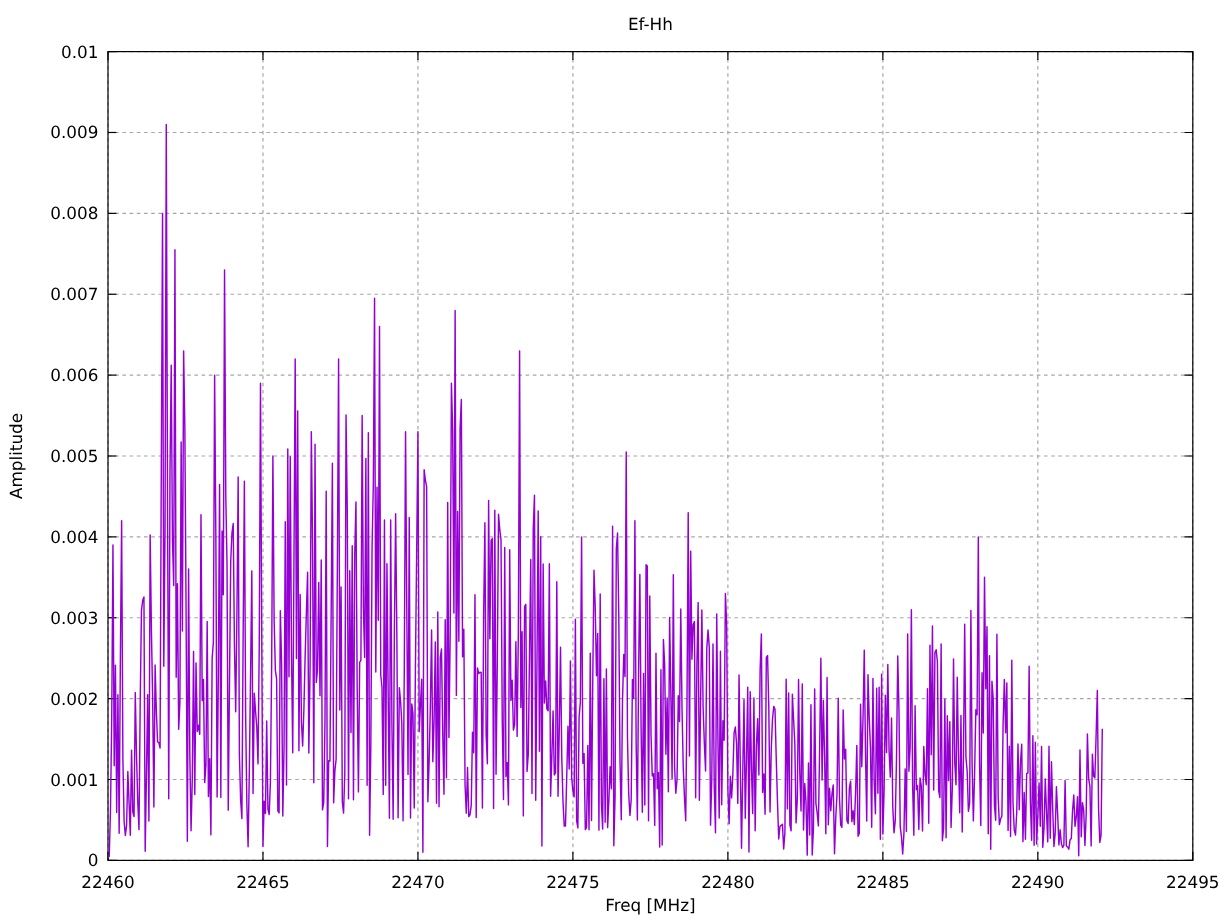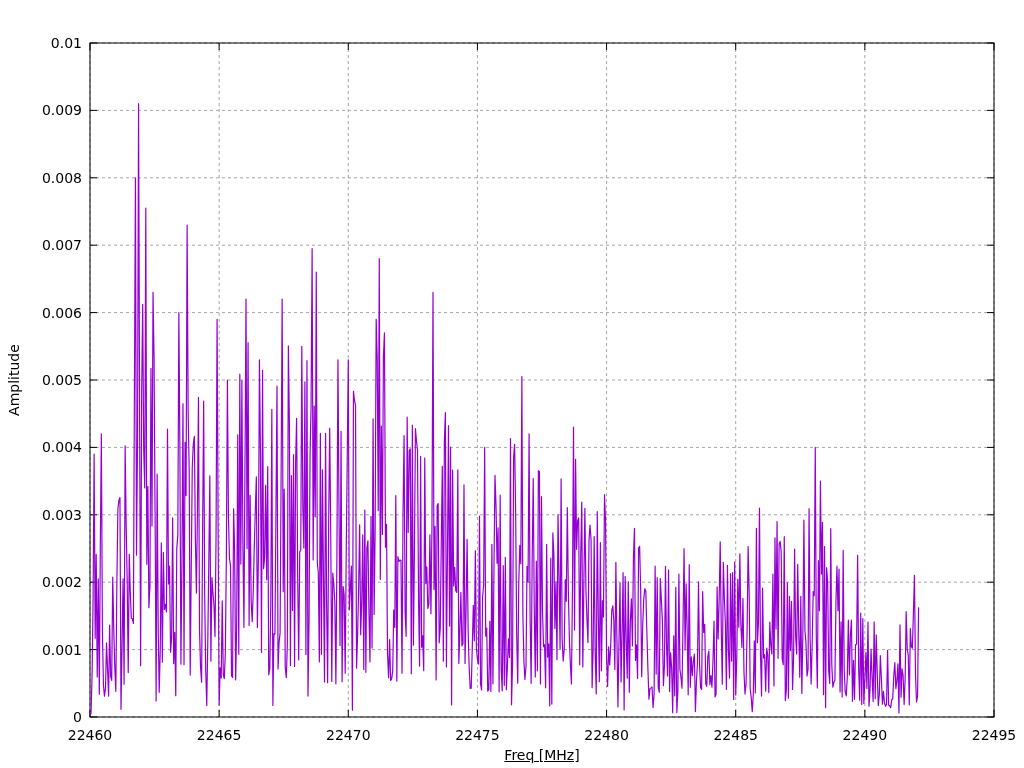--- a/index.html
+++ b/index.html
@@ -2,21 +2,21 @@
 <html><head>
 <meta charset="utf-8">
 <style>
   html,body{margin:0;padding:0;background:#ffffff;}
   body{font-family:"DejaVu Sans","Liberation Sans",sans-serif;}
   #page{position:relative;width:1024px;height:768px;background:#ffffff;overflow:hidden;}
   #plot-svg{position:absolute;left:0;top:0;}
   .chart-title{position:absolute;left:90px;top:13px;width:904px;text-align:center;
     font-size:14px;color:#000;}
   .x-label{position:absolute;left:90px;top:747px;width:904px;text-align:center;
-    font-size:14px;color:#000;text-decoration:underline;}
+    font-size:14px;color:#000;}
   .y-label{position:absolute;left:14px;top:380px;transform:translate(-50%,-50%) rotate(-90deg);
     font-size:14px;color:#000;white-space:nowrap;}
   text{font-family:"DejaVu Sans","Liberation Sans",sans-serif;font-size:14px;fill:#000;}
 </style>
 </head>
 <body>
 
 <div id="page">
   <svg id="plot-svg" width="1024" height="768" viewBox="0 0 1024 768">
       <line x1="90" y1="43" x2="90" y2="717" stroke="#a6a6a6" stroke-width="1" stroke-dasharray="3 3"></line>
@@ -91,15 +91,16 @@
       <line x1="994" y1="177.79999999999995" x2="987" y2="177.79999999999995" stroke="#000000" stroke-width="1"></line>
       <text x="82" y="182.79999999999995" text-anchor="end">0.008</text>
       <line x1="90" y1="110.40000000000009" x2="97" y2="110.40000000000009" stroke="#000000" stroke-width="1"></line>
       <line x1="994" y1="110.40000000000009" x2="987" y2="110.40000000000009" stroke="#000000" stroke-width="1"></line>
       <text x="82" y="115.40000000000009" text-anchor="end">0.009</text>
       <line x1="90" y1="43" x2="97" y2="43" stroke="#000000" stroke-width="1"></line>
       <line x1="994" y1="43" x2="987" y2="43" stroke="#000000" stroke-width="1"></line>
       <text x="82" y="48" text-anchor="end">0.01</text>
       <polyline points="90.00,713.63 91.03,713.63 92.07,675.00 93.10,598.71 94.13,454.14 95.17,638.14 96.20,554.38 97.23,677.07 98.27,578.94 99.30,694.33 100.33,545.82 101.36,433.92 102.40,632.08 103.43,684.62 104.46,696.22 105.50,687.87 106.53,642.90 107.56,669.01 108.60,696.11 109.63,625.11 110.66,676.71 111.70,680.45 112.73,577.06 113.76,629.03 114.80,668.31 115.83,691.35 116.86,583.14 117.89,508.71 118.93,500.30 119.96,497.47 120.99,709.31 122.03,646.20 123.06,578.91 124.09,684.24 125.13,445.75 126.16,524.26 127.19,580.93 128.23,672.53 129.26,554.23 130.29,592.82 131.33,618.27 132.36,618.77 133.39,623.41 134.43,388.45 135.46,177.80 136.49,555.24 137.52,441.00 138.56,103.66 139.59,414.12 140.62,665.65 141.66,392.73 142.69,304.37 143.72,450.13 144.76,488.01 145.79,208.13 146.82,564.34 147.86,486.52 148.89,607.63 149.92,585.60 150.96,368.34 151.99,525.92 153.02,292.38 154.05,357.87 155.09,513.18 156.12,700.98 157.15,474.18 158.19,629.39 159.22,692.32 160.25,648.93 161.29,542.86 162.32,662.18 163.35,552.47 164.39,609.52 165.42,604.34 166.45,611.93 167.49,429.03 168.52,583.97 169.55,566.21 170.59,652.18 171.62,637.54 172.65,517.97 173.68,663.76 174.72,632.30 175.75,695.73 176.78,548.67 177.82,535.02 178.85,312.60 179.88,448.01 180.92,664.26 181.95,562.97 182.98,403.68 184.02,664.67 185.05,442.42 186.08,495.59 187.12,224.98 188.15,412.65 189.18,469.56 190.21,675.11 191.25,568.10 192.28,467.26 193.31,444.02 194.35,436.30 195.38,538.86 196.41,593.13 197.45,509.79 198.48,397.45 199.51,629.28 200.55,667.31 201.58,682.17 202.61,530.45 203.65,401.10 204.68,594.82 205.71,670.23 206.75,705.56 207.78,642.35 208.81,562.13 209.84,475.73 210.88,661.21 211.91,577.65 212.94,592.70 213.98,605.51 215.01,636.58 216.04,538.05 217.08,319.34 218.11,528.45 219.14,705.24 220.18,667.75 221.21,677.94 222.24,600.86 223.28,674.32 224.31,678.75 225.34,651.76 226.37,554.70 227.41,380.01 228.44,516.62 229.47,558.61 230.51,565.81 231.54,675.69 232.57,677.48 233.61,508.91 234.64,551.58 235.67,679.95 236.71,622.80 237.74,434.84 238.77,654.20 239.81,374.19 240.84,564.05 241.87,380.66 242.91,544.24 243.94,627.38 244.97,465.51 246.00,299.12 247.04,548.76 248.07,342.55 249.10,625.58 250.14,495.38 251.17,601.26 252.20,621.67 253.24,591.28 254.27,547.00 255.30,511.01 256.34,476.86 257.37,627.49 258.40,556.25 259.44,359.78 260.47,453.67 261.50,652.29 262.53,370.28 263.57,568.70 264.60,558.27 265.63,485.31 266.67,579.69 267.70,466.72 268.73,674.91 269.77,668.72 270.80,603.10 271.83,409.40 272.87,705.42 273.90,633.90 274.93,634.19 275.97,510.70 277.00,386.05 278.03,669.06 279.07,642.24 280.10,632.84 281.13,472.13 282.16,299.12 283.20,591.64 284.23,489.06 285.26,667.90 286.30,677.60 287.33,644.52 288.36,345.91 289.40,424.36 290.43,665.61 291.46,475.58 292.50,610.38 293.53,454.72 294.56,666.39 295.60,462.77 296.63,418.29 297.66,574.17 298.69,659.90 299.73,551.90 300.76,550.19 301.79,346.30 302.83,506.96 303.86,547.89 304.89,381.96 305.93,654.46 306.96,360.54 307.99,696.04 309.03,621.40 310.06,455.36 311.09,404.46 312.13,248.57 313.16,559.98 314.19,405.98 315.23,516.82 316.26,272.16 317.29,562.50 318.32,572.69 319.36,662.02 320.39,433.41 321.42,654.35 322.46,469.78 323.49,579.84 324.52,681.90 325.56,433.37 326.59,602.68 327.62,682.67 328.66,523.98 329.69,428.19 330.72,531.32 331.76,681.52 332.79,573.12 333.82,584.38 334.85,602.71 335.89,683.97 336.92,556.25 337.95,359.78 338.99,506.85 340.02,645.51 341.05,431.29 342.09,681.71 343.12,586.63 344.15,594.51 345.19,673.27 346.22,552.00 347.25,457.53 348.29,359.78 349.32,609.83 350.35,588.03 351.39,566.05 352.42,710.26 353.45,391.39 354.48,400.20 355.52,405.46 356.55,668.16 357.58,635.32 358.62,589.06 359.65,524.93 360.68,634.75 361.72,601.18 362.75,534.93 363.78,669.45 364.82,510.00 365.85,672.35 366.88,547.89 367.92,540.82 368.95,612.01 369.98,661.94 371.01,516.47 372.05,648.10 373.08,418.80 374.11,614.50 375.15,528.98 376.18,319.34 377.21,357.89 378.25,510.76 379.28,258.68 380.31,579.50 381.35,426.18 382.38,534.43 383.41,356.69 384.45,332.82 385.48,547.31 386.51,524.31 387.55,654.42 388.58,677.65 389.61,639.63 390.64,680.42 391.68,678.94 392.71,670.92 393.74,610.12 394.78,627.36 395.81,495.66 396.84,681.25 397.88,556.61 398.91,561.37 399.94,560.10 400.98,560.33 402.01,673.36 403.04,511.58 404.08,435.60 405.11,612.28 406.14,636.40 407.17,417.00 408.21,532.37 409.24,450.49 410.27,448.84 411.31,673.74 412.34,425.18 413.37,645.25 414.41,553.53 415.44,428.55 416.47,441.10 417.51,450.08 418.54,599.62 419.57,666.25 420.61,456.25 421.64,647.29 422.67,635.49 423.71,670.74 424.74,458.06 425.77,583.68 426.80,566.91 427.84,608.40 428.87,603.69 429.90,534.77 430.94,613.65 431.97,525.92 433.00,292.38 434.04,589.61 435.07,526.47 436.10,679.90 437.14,505.44 438.17,503.60 439.20,642.84 440.24,628.57 441.27,543.62 442.30,466.29 443.33,661.22 444.37,440.79 445.40,412.62 446.43,666.87 447.47,553.28 448.50,425.71 449.53,626.08 450.57,447.18 451.60,705.00 452.63,469.99 453.67,585.90 454.70,567.40 455.73,590.76 456.77,592.33 457.80,469.81 458.83,663.51 459.87,630.47 460.90,592.38 461.93,645.78 462.96,643.84 464.00,484.77 465.03,663.52 466.06,608.50 467.10,539.43 468.13,630.59 469.16,667.77 470.20,688.43 471.23,688.28 472.26,647.94 473.30,605.25 474.33,640.80 475.36,550.72 476.40,648.16 477.43,659.31 478.46,664.10 479.49,516.05 480.53,683.98 481.56,689.99 482.59,597.06 483.63,585.26 484.66,447.40 485.69,636.12 486.73,627.98 487.76,691.26 488.79,689.72 489.83,621.24 490.86,691.51 491.89,544.27 492.93,683.84 493.96,567.55 494.99,475.25 496.03,506.11 497.06,563.14 498.09,527.79 499.12,691.78 500.16,495.01 501.19,669.72 502.22,690.82 503.26,565.60 504.29,685.30 505.32,557.44 506.36,689.62 507.39,666.78 508.42,638.83 509.46,657.39 510.49,438.56 511.52,704.80 512.56,663.67 513.59,457.30 514.62,444.23 515.65,513.15 516.69,634.85 517.72,683.19 518.75,583.66 519.79,545.42 520.82,563.83 521.85,376.63 522.89,614.89 523.92,661.38 524.95,679.56 525.99,666.43 527.02,566.23 528.05,582.08 529.09,433.92 530.12,619.66 531.15,683.26 532.19,557.78 533.22,478.71 534.25,607.84 535.28,676.90 536.32,561.13 537.35,670.84 538.38,470.64 539.42,471.73 540.45,683.88 541.48,496.63 542.52,612.04 543.55,646.67 544.58,644.75 545.62,687.81 546.65,544.45 547.68,657.24 548.72,643.82 549.75,705.87 550.78,558.13 551.81,704.09 552.85,532.85 553.88,553.80 554.91,628.50 555.95,581.72 556.98,659.72 558.01,514.60 559.05,577.88 560.08,648.71 561.11,478.89 562.15,638.95 563.18,661.05 564.21,649.26 565.25,579.69 566.28,601.33 567.31,507.56 568.35,590.55 569.38,639.78 570.41,665.08 571.44,683.95 572.48,586.58 573.51,427.18 574.54,630.05 575.58,459.33 576.61,549.30 577.64,520.65 578.68,517.96 579.71,664.84 580.74,554.25 581.78,502.05 582.81,666.97 583.84,584.08 584.88,508.37 585.91,589.19 586.94,618.92 587.97,642.53 589.01,540.13 590.04,525.02 591.07,539.50 592.11,687.62 593.14,649.58 594.17,536.54 595.21,655.34 596.24,693.90 597.27,511.65 598.31,617.86 599.34,681.72 600.37,542.70 601.41,670.70 602.44,600.68 603.47,616.91 604.51,494.58 605.54,520.10 606.57,658.16 607.60,686.47 608.64,646.87 609.67,664.90 610.70,645.67 611.74,610.77 612.77,605.87 613.80,619.83 614.84,669.49 615.87,562.42 616.90,637.14 617.94,706.90 618.97,643.22 620.00,583.13 621.04,681.89 622.07,632.44 623.10,572.71 624.13,709.93 625.17,576.42 626.20,639.83 627.23,678.03 628.27,581.69 629.30,692.31 630.33,621.61 631.37,598.87 632.40,645.87 633.43,558.20 634.47,528.28 635.50,660.38 636.53,644.95 637.57,678.58 638.60,547.77 639.63,546.29 640.67,589.91 641.70,676.62 642.73,623.94 643.76,599.13 644.80,588.67 645.83,591.11 646.86,631.95 647.90,668.24 648.93,699.15 649.96,688.64 651.00,687.87 652.03,686.92 653.06,707.49 654.10,693.64 655.13,565.98 656.16,674.08 657.20,577.53 658.23,687.39 659.26,692.31 660.29,578.62 661.33,599.10 662.36,620.06 663.39,685.73 664.43,666.11 665.46,566.28 666.49,643.84 667.53,675.90 668.56,569.90 669.59,691.60 670.63,652.87 671.66,668.27 672.69,712.62 673.73,635.82 674.76,695.82 675.79,587.30 676.83,712.50 677.86,691.11 678.89,574.22 679.92,669.42 680.96,677.28 681.99,688.22 683.02,624.58 684.06,548.50 685.09,649.93 686.12,583.78 687.16,630.27 688.19,694.80 689.22,564.61 690.26,687.33 691.29,656.83 692.32,675.57 693.36,661.22 694.39,654.05 695.42,711.54 696.45,681.67 697.49,662.45 698.52,581.95 699.55,664.53 700.59,687.67 701.62,689.44 702.65,591.60 703.69,632.51 704.72,624.29 705.75,683.70 706.79,686.31 707.82,656.68 708.85,651.02 709.89,684.80 710.92,675.60 711.95,687.16 712.99,660.32 714.02,621.16 715.05,696.87 716.08,694.39 717.12,586.89 718.15,639.00 719.18,598.84 720.22,541.76 721.25,627.67 722.28,684.25 723.32,562.31 724.35,597.85 725.38,623.38 726.42,689.34 727.45,565.31 728.48,650.84 729.52,678.07 730.55,573.51 731.58,661.04 732.61,572.63 733.65,699.39 734.68,561.94 735.71,695.09 736.75,658.80 737.78,579.31 738.81,627.18 739.85,553.73 740.88,625.02 741.91,647.59 742.95,598.39 743.98,672.16 745.01,694.03 746.05,683.90 747.08,632.34 748.11,546.55 749.15,592.00 750.18,688.70 751.21,697.33 752.24,711.61 753.28,694.51 754.31,640.73 755.34,692.93 756.38,528.33 757.41,642.74 758.44,622.98 759.48,508.06 760.51,654.32 761.54,696.04 762.58,588.05 763.61,658.09 764.64,654.55 765.68,691.26 766.71,648.21 767.74,655.04 768.77,692.54 769.81,622.01 770.84,645.42 771.87,653.99 772.91,574.01 773.94,685.99 774.97,537.77 776.01,629.04 777.04,521.54 778.07,658.36 779.11,543.71 780.14,541.42 781.17,551.35 782.21,658.80 783.24,664.65 784.27,536.61 785.31,700.55 786.34,690.38 787.37,582.73 788.40,698.14 789.44,596.40 790.47,650.53 791.50,601.36 792.54,689.51 793.57,657.95 794.60,549.05 795.64,635.96 796.67,653.92 797.70,564.41 798.74,631.23 799.77,677.28 800.80,596.28 801.84,693.42 802.87,632.17 803.90,520.20 804.93,630.71 805.97,642.69 807.00,676.09 808.03,669.38 809.07,508.71 810.10,637.81 811.13,684.06 812.17,644.08 813.20,591.51 814.23,595.68 815.27,447.40 816.30,636.12 817.33,687.88 818.37,560.53 819.40,610.85 820.43,481.10 821.47,573.97 822.50,522.35 823.53,694.72 824.56,546.53 825.60,707.63 826.63,567.69 827.66,582.05 828.70,671.30 829.73,683.50 830.76,528.62 831.80,664.41 832.83,687.11 833.86,682.34 834.90,680.21 835.93,602.43 836.96,566.17 838.00,610.62 839.03,569.04 840.06,692.00 841.09,621.95 842.13,697.06 843.16,550.28 844.19,669.57 845.23,691.81 846.26,695.84 847.29,677.08 848.33,620.04 849.36,674.87 850.39,634.98 851.43,620.15 852.46,701.35 853.49,660.35 854.53,699.34 855.56,644.61 856.59,644.21 857.63,555.24 858.66,668.47 859.69,700.18 860.72,613.19 861.76,704.41 862.79,618.50 863.82,703.37 864.86,679.77 865.89,652.54 866.92,688.52 867.96,622.11 868.99,706.15 870.02,689.95 871.06,649.05 872.09,677.26 873.12,701.58 874.16,621.81 875.19,698.53 876.22,634.79 877.25,673.38 878.29,705.42 879.32,694.45 880.35,655.68 881.39,678.48 882.42,704.12 883.45,691.46 884.49,703.00 885.52,706.31 886.55,704.35 887.59,650.46 888.62,705.01 889.65,705.82 890.69,707.71 891.72,699.84 892.75,698.72 893.79,675.58 894.82,662.53 895.85,688.57 896.88,680.78 897.92,663.87 898.95,713.08 899.98,624.95 901.02,697.22 902.05,668.95 903.08,675.03 904.12,704.54 905.15,678.86 906.18,611.59 907.22,649.02 908.25,655.11 909.28,704.90 910.32,628.51 911.35,646.77 912.38,648.28 913.41,613.04 914.45,575.46 915.48,674.54 916.51,702.08 917.55,696.11 918.58,607.37" fill="none" stroke="#9400d3" stroke-width="1.2" stroke-linejoin="round" stroke-linecap="butt"></polyline>
     </svg>
+  <div class="chart-title">Ef-Hh</div>
   <div class="x-label">Freq [MHz]</div>
   <div class="y-label">Amplitude</div>
 </div>
 
 </body></html>

